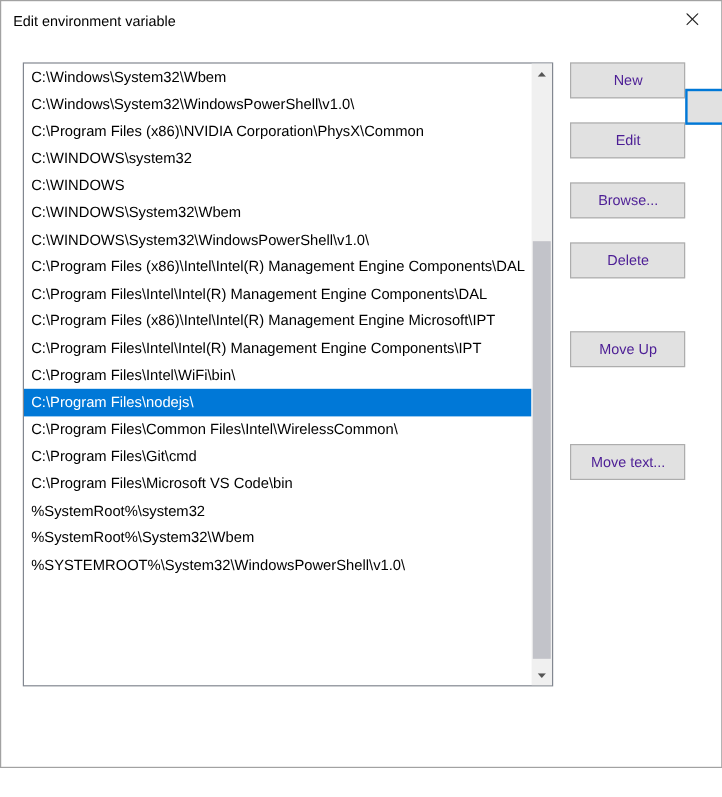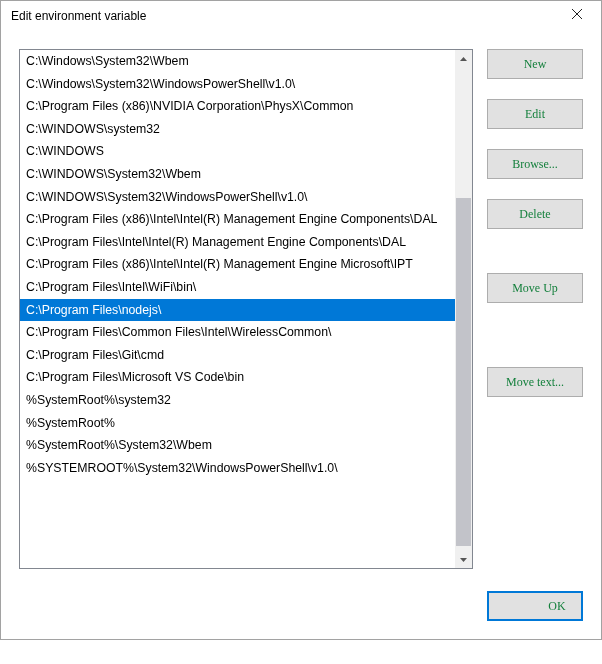--- a/index.html
+++ b/index.html
@@ -34,21 +34,21 @@
     height: 28px;
     display: flex;
     align-items: center;
     justify-content: center;
     margin-top: -4px;
   }
   .close-btn svg { stroke:#222; stroke-width:1; }
   .content {
     flex: 1;
     display: flex;
-    flex-direction: column;
+    flex-direction: row;
     padding: 18px 18px 18px 18px;
   }
   .main-row {
     flex: 1;
     display: flex;
     gap: 14px;
   }
   .list-wrap {
     flex: 1;
     border: 1px solid #828790;
@@ -95,23 +95,23 @@
   }
   .side-col {
     width: 96px;
     display: flex;
     flex-direction: column;
   }
   .btn {
     height: 30px;
     border: 1px solid #adadad;
     background: #e1e1e1;
-    font-family: Liberation Serif, serif;
+    font-family: Liberation Sans, sans-serif;
     font-size: 12px;
-    color: #15803d;
+    color: #4c1d95;
     cursor: default;
     padding: 0;
   }
   .gap-s { height: 20px; }
   .gap-m { height: 44px; }
   .bottom-row {
     display: flex;
     justify-content: flex-end;
     gap: 14px;
     padding-top: 22px;
@@ -145,27 +145,27 @@
             <div class="row">C:\Windows\System32\Wbem</div>
             <div class="row">C:\Windows\System32\WindowsPowerShell\v1.0\</div>
             <div class="row">C:\Program Files (x86)\NVIDIA Corporation\PhysX\Common</div>
             <div class="row">C:\WINDOWS\system32</div>
             <div class="row">C:\WINDOWS</div>
             <div class="row">C:\WINDOWS\System32\Wbem</div>
             <div class="row">C:\WINDOWS\System32\WindowsPowerShell\v1.0\</div>
             <div class="row">C:\Program Files (x86)\Intel\Intel(R) Management Engine Components\DAL</div>
             <div class="row">C:\Program Files\Intel\Intel(R) Management Engine Components\DAL</div>
             <div class="row">C:\Program Files (x86)\Intel\Intel(R) Management Engine Microsoft\IPT</div>
+            <div class="row">C:\Program Files\Intel\Intel(R) Management Engine Components\IPT</div>
             <div class="row">C:\Program Files\Intel\WiFi\bin\</div>
             <div class="row selected">C:\Program Files\nodejs\</div>
             <div class="row">C:\Program Files\Common Files\Intel\WirelessCommon\</div>
             <div class="row">C:\Program Files\Git\cmd</div>
             <div class="row">C:\Program Files\Microsoft VS Code\bin</div>
             <div class="row">%SystemRoot%\system32</div>
-            <div class="row">%SystemRoot%</div>
             <div class="row">%SystemRoot%\System32\Wbem</div>
             <div class="row">%SYSTEMROOT%\System32\WindowsPowerShell\v1.0\</div>
           </div>
         <div class="scrollbar">
           <div class="sb-btn">
             <svg width="7" height="4" viewBox="0 0 7 4">
                 <path d="M0 4 L3.5 0 L7 4" fill="#555"></path>
               </svg>
           </div>
           <div class="sb-track">

